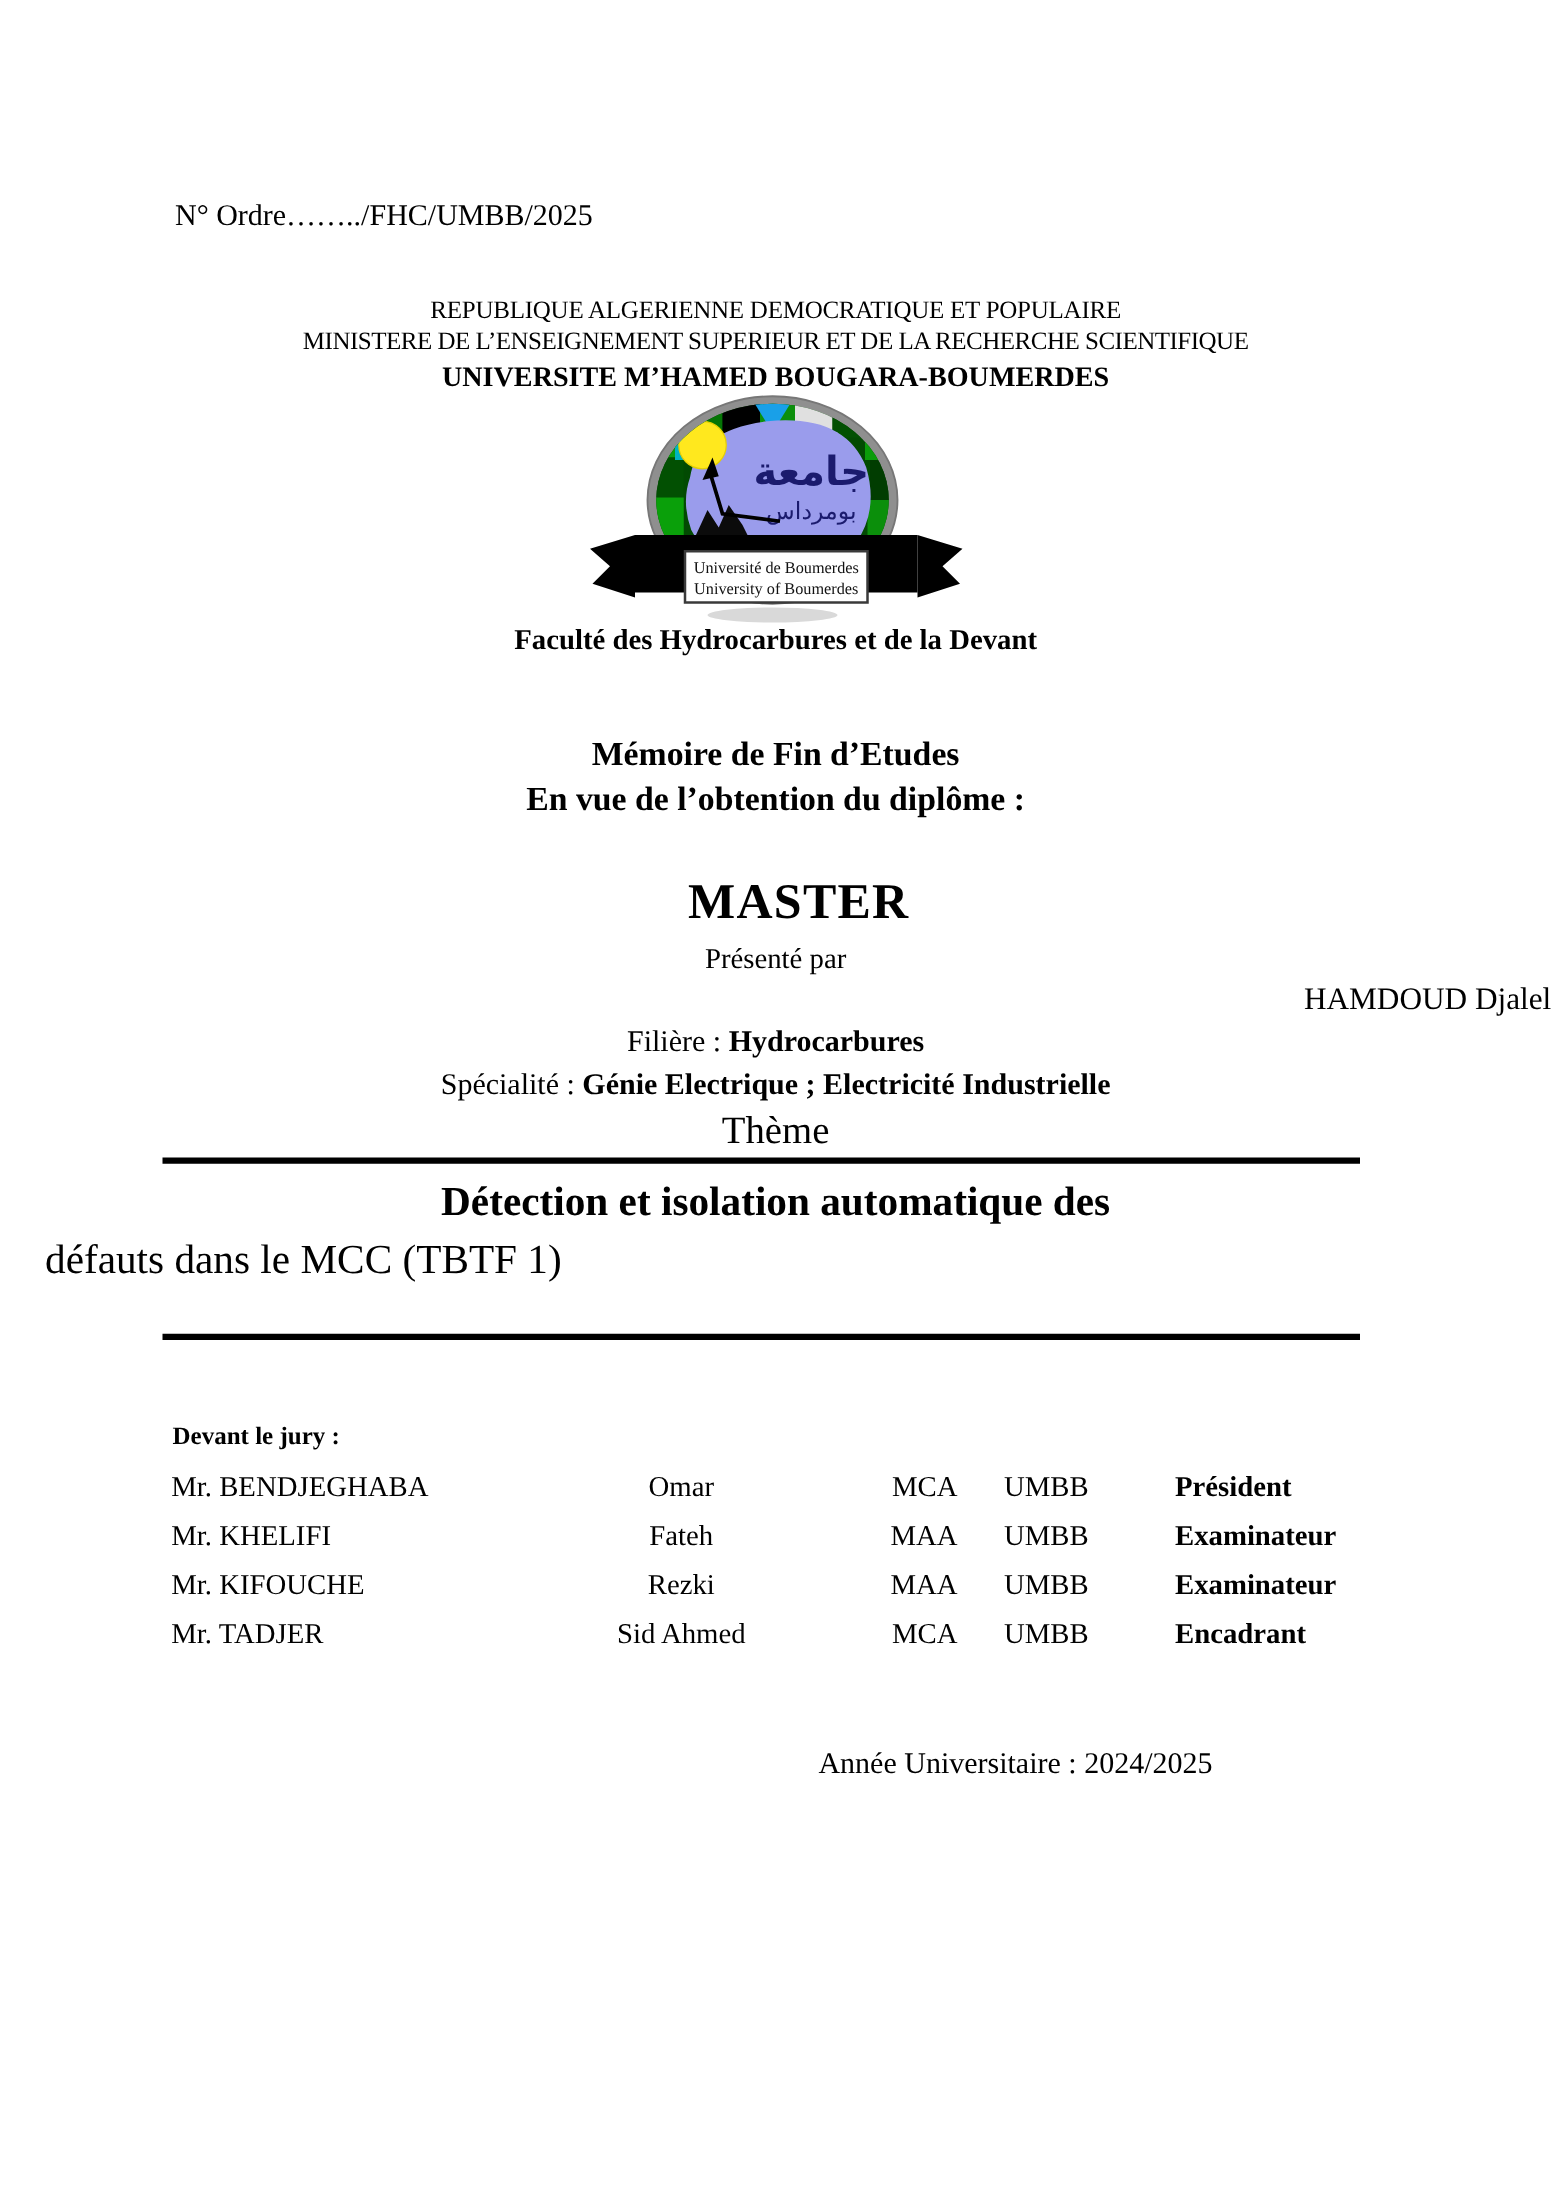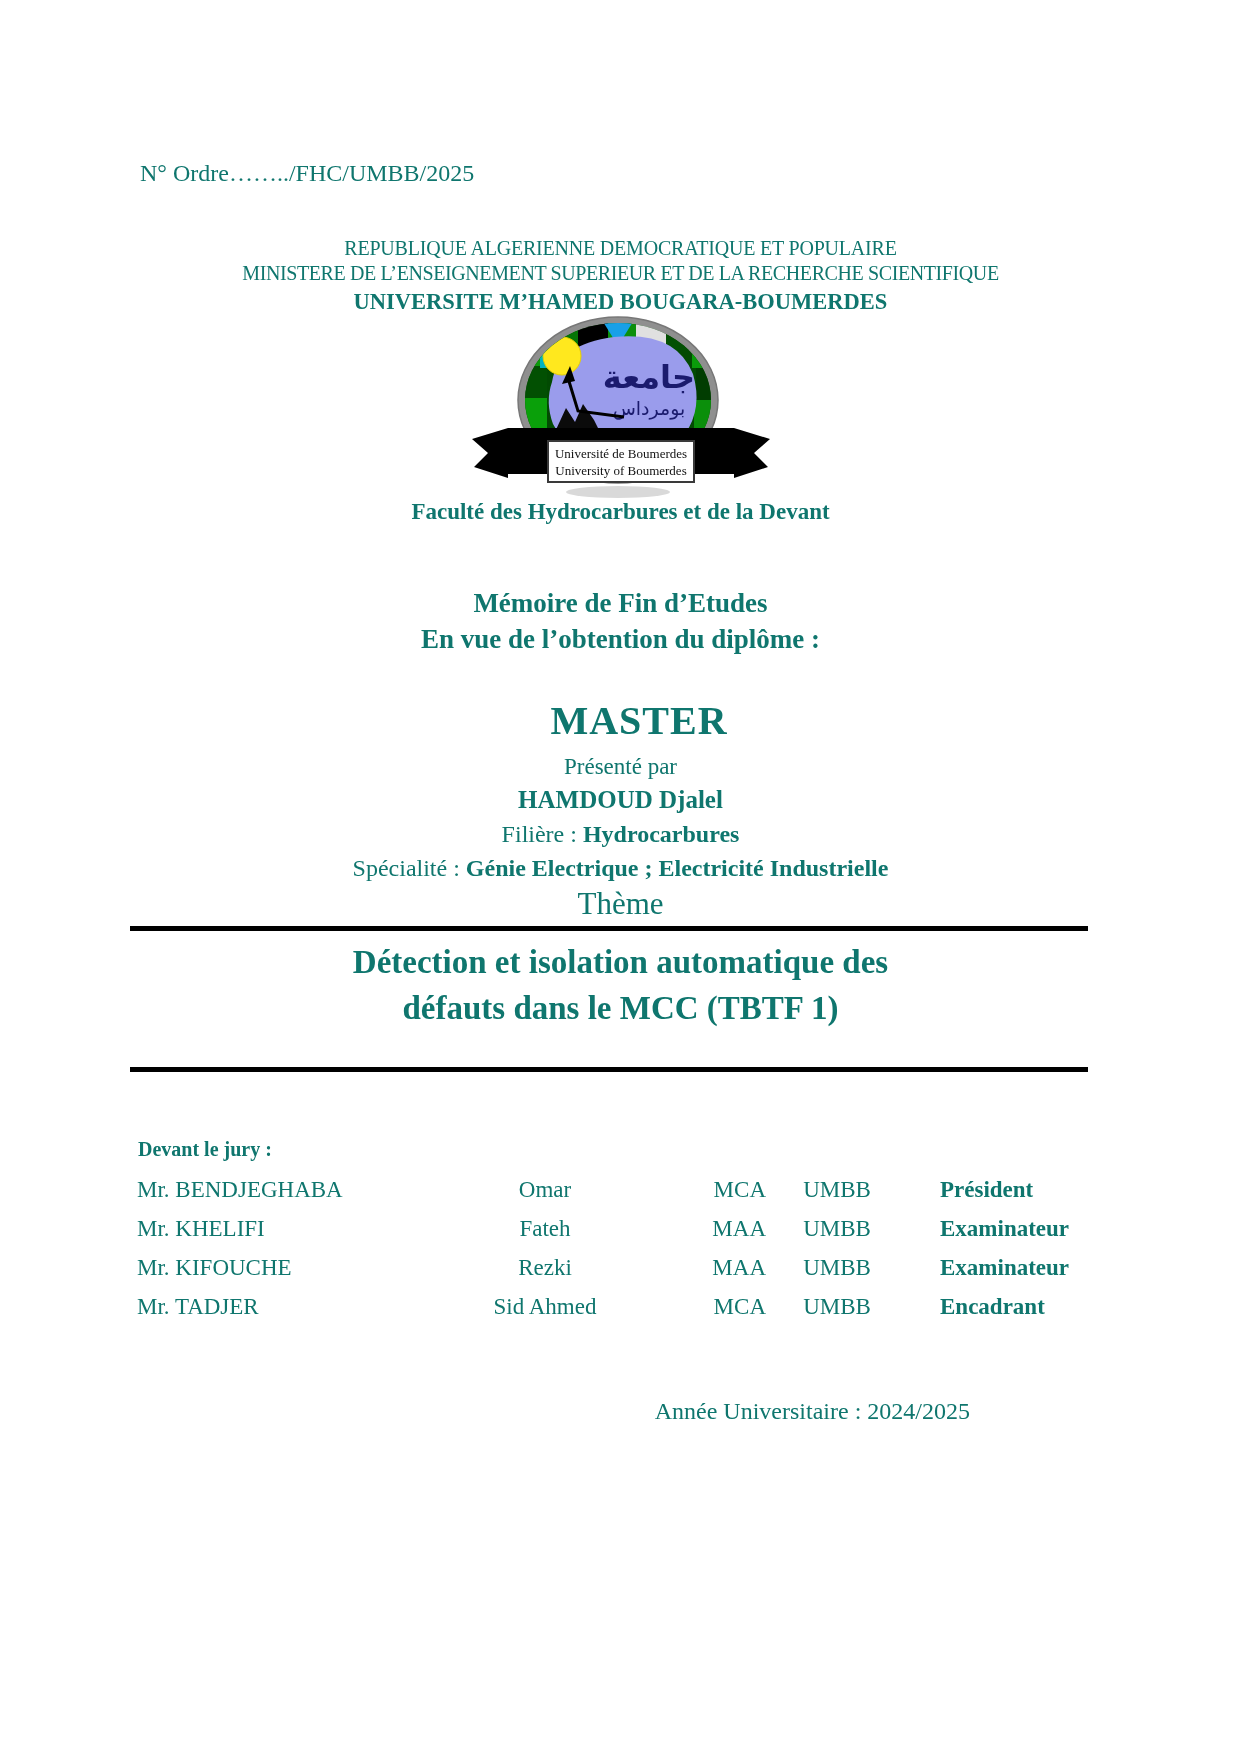--- a/index.html
+++ b/index.html
@@ -1,39 +1,39 @@
 <!DOCTYPE html>
 <html><head>
 <meta charset="utf-8">
 <style>
   html,body{margin:0;padding:0;background:#ffffff;}
   .page{
     width:1241px;height:1576px;position:relative;margin:0 auto;
-    background:#ffffff;color:#0f766e;overflow:hidden;
+    background:#ffffff;color:#000000;overflow:hidden;
     font-family:"Liberation Serif","DejaVu Serif",serif;
   }
   .order{margin:161px 0 0 140px;font-size:24px;line-height:25px;text-align:left;}
   .hdr1{margin-top:50px;font-size:20px;line-height:25px;text-align:center;letter-spacing:-0.2px;}
   .hdr2{font-size:20px;line-height:25px;text-align:center;letter-spacing:-0.4px;}
   .hdr3{margin-top:2px;font-size:22.5px;line-height:27px;text-align:center;font-weight:bold;}
   .logo-wrap{margin-top:1px;width:330px;height:184px;margin-left:auto;margin-right:auto;}
   .logo-wrap svg{display:block;}
   .faculty{margin-top:-2px;font-size:23px;line-height:28px;text-align:center;font-weight:bold;}
   .memoir1{margin-top:60px;font-size:27px;line-height:34px;text-align:center;font-weight:bold;}
   .memoir2{margin-top:2px;font-size:27px;line-height:34px;text-align:center;font-weight:bold;}
   .master{margin-top:40px;font-size:40px;line-height:50px;text-align:center;font-weight:bold;letter-spacing:1px;padding-left:37px;}
   .presented{margin-top:6px;font-size:23px;line-height:30px;text-align:center;}
-  .author{margin-top:2px;font-size:25px;line-height:32px;text-align:center;font-weight:bold;}
+  .author{margin-top:2px;font-size:25px;line-height:32px;text-align:right;font-weight:normal;}
   .filiere,.specialite{margin-top:2px;font-size:24px;line-height:32px;text-align:center;}
   .filiere b,.specialite b{font-weight:bold;}
   .theme-heading{font-size:31px;line-height:40px;text-align:center;font-weight:normal;}
   .rule{margin:2px 0 0 130px;width:958px;height:5px;background:#000;}
   .rule2{margin-top:36px;}
   .thesis-title1{margin-top:8px;font-size:33px;line-height:46px;text-align:center;font-weight:bold;}
-  .thesis-title2{font-size:33px;line-height:46px;text-align:center;font-weight:bold;}
+  .thesis-title2{font-size:33px;line-height:46px;text-align:left;font-weight:normal;padding-left:36px;}
   .jury-heading{margin:64px 0 0 138px;font-size:20px;line-height:26px;font-weight:bold;text-align:left;}
   .jury-table{margin:8px 0 0 137px;font-size:23px;}
   .jury-row{display:flex;height:39px;line-height:39px;align-items:baseline;}
   .jc{line-height:39px;white-space:nowrap;}
   .jc-name{width:333px;text-align:left;}
   .jc-first{width:150px;text-align:center;}
   .jc-grade{width:146px;text-align:right;}
   .jc-inst{width:142px;text-align:center;}
   .jc-role{width:200px;text-align:left;padding-left:32px;font-weight:bold;}
   .footer{margin:70px 271px 0 0;font-size:24px;line-height:30px;text-align:right;}

